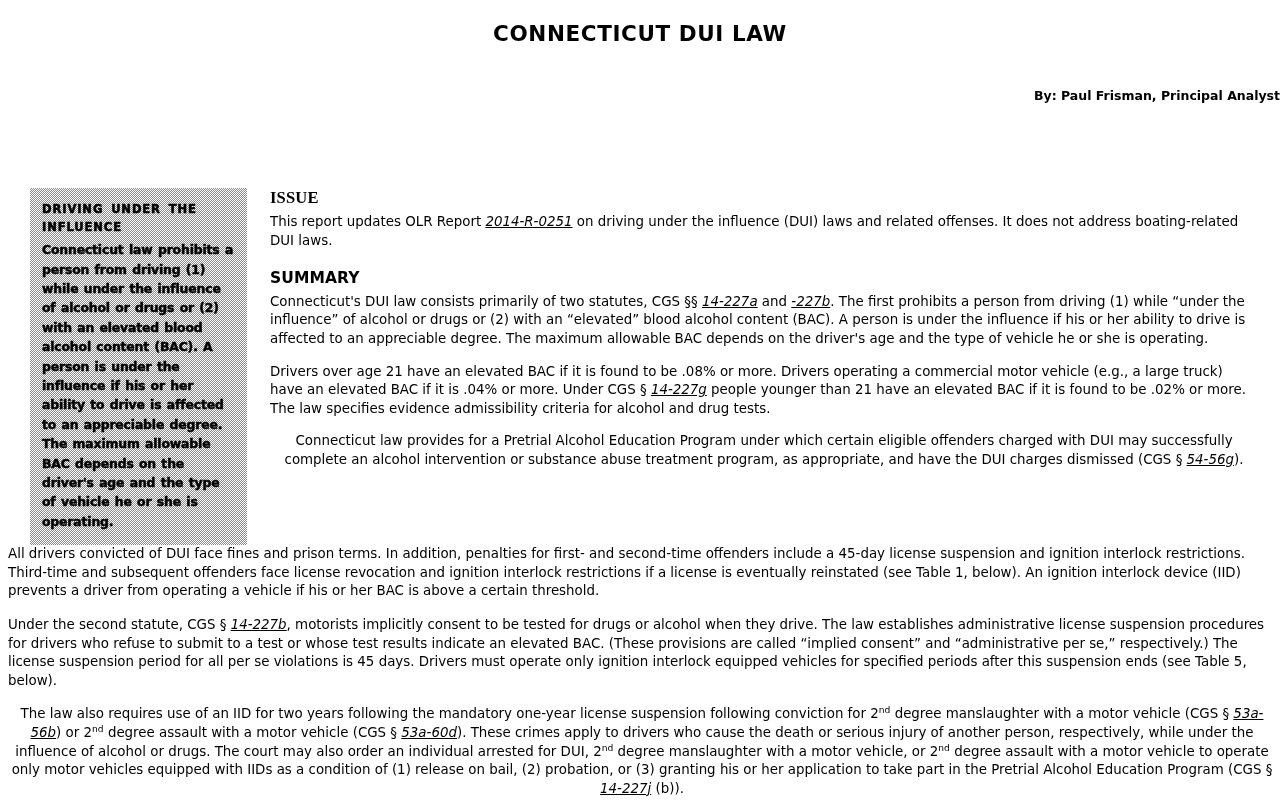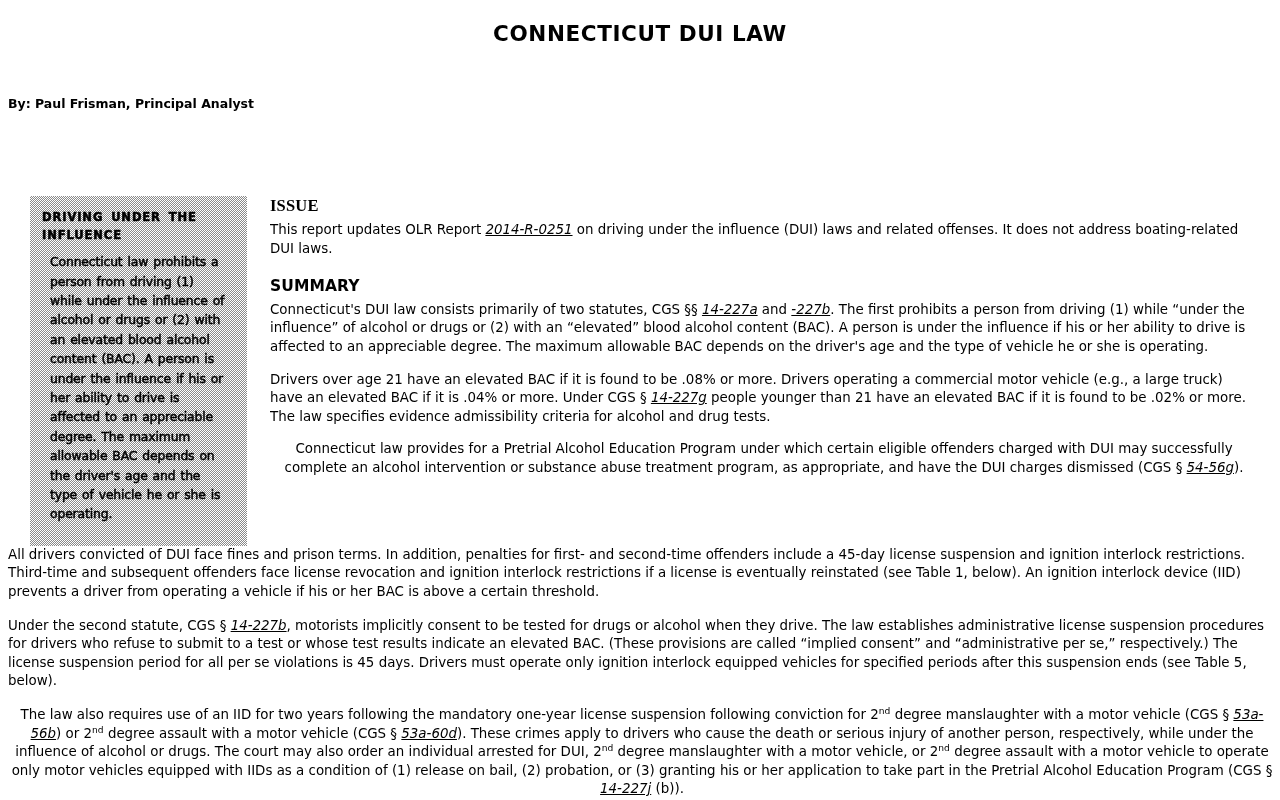--- a/index.html
+++ b/index.html
@@ -28,25 +28,25 @@
     text-align: center;
     font-family: "DejaVu Sans", sans-serif;
     font-weight: bold;
     font-size: 21.5px;
     letter-spacing: 0.6px;
     margin: 0;
     padding-top: 20px;
     line-height: 1.3;
   }
   .doc-byline {
-    text-align: left;
+    text-align: right;
     font-family: "DejaVu Sans", sans-serif;
     font-weight: bold;
     font-size: 12.5px;
-    margin: 8px;
+    margin: 0;
     padding-top: 40px;
     line-height: 1.3;
   }
 
   
   .columns {
     position: relative;
     margin-top: 84px;
     padding-left: 30px;
     padding-right: 22px;
@@ -72,24 +72,24 @@
     font-weight: bold;
     font-size: 11.5px;
     line-height: 18px;
     letter-spacing: 0.9px;
     margin: 0 0 4px 0;
     -webkit-text-stroke: 0.55px #000;
     word-spacing: 3px;
   }
   .sidebar-body {
     font-family: "DejaVu Sans", sans-serif;
-    font-weight: normal;
+    font-weight: bold;
     font-size: 12.4px;
     line-height: 19.4px;
-    margin: 8px;
+    margin: 0;
     -webkit-text-stroke: 0.5px #000;
     letter-spacing: -0.15px;
     word-spacing: 1.2px;
   }
 
   .maincol {
     overflow: hidden;
   }
 
   h2.sec {

